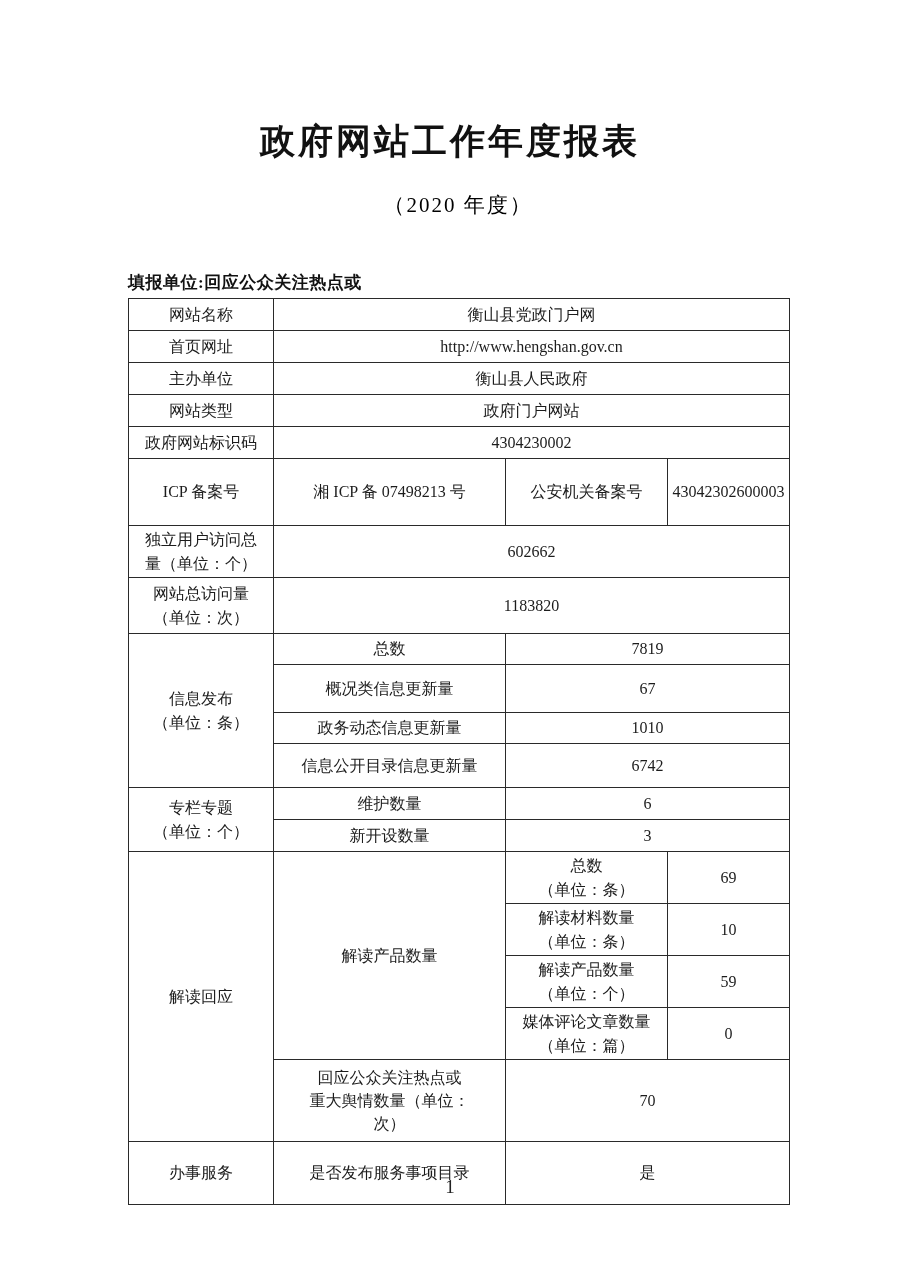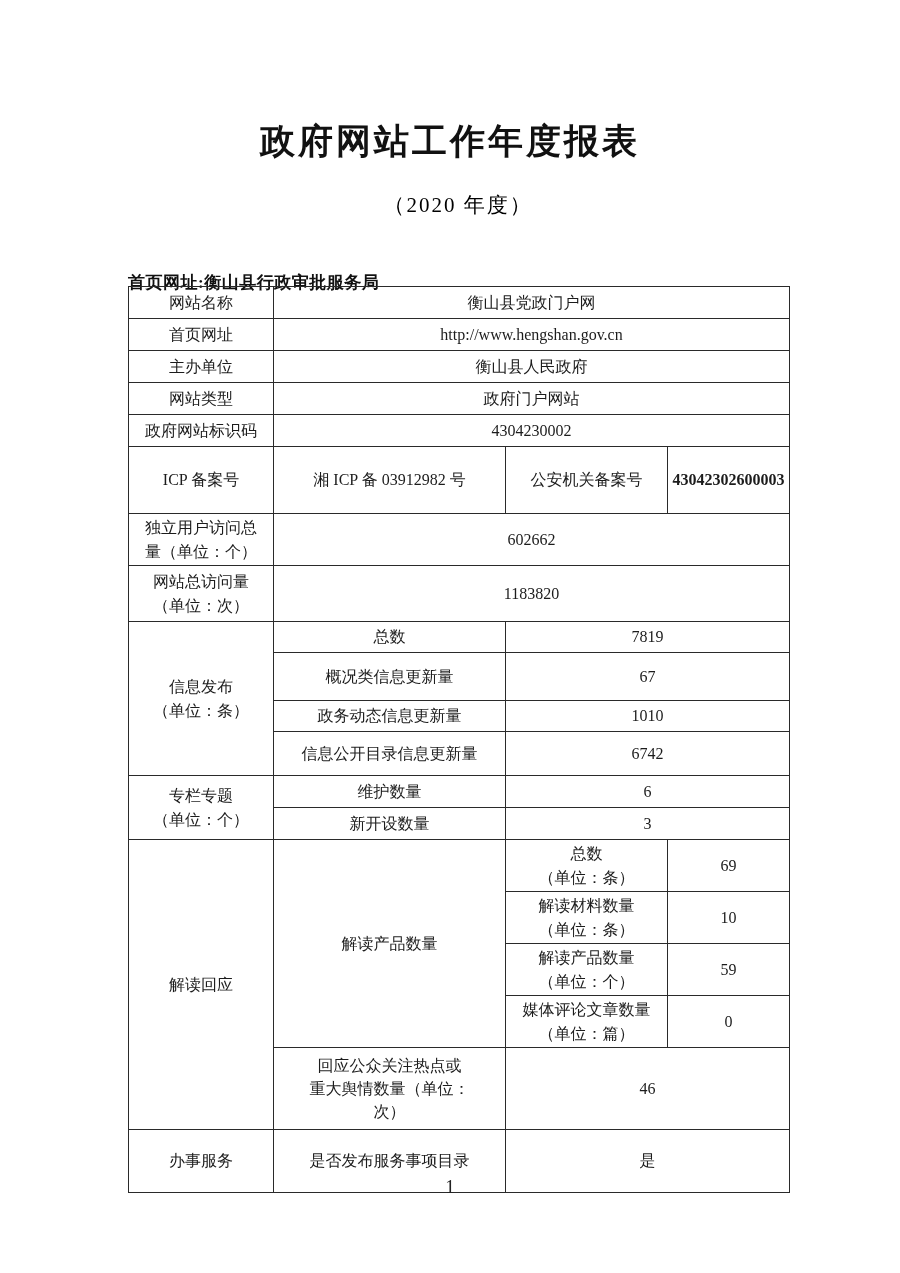--- a/index.html
+++ b/index.html
@@ -42,42 +42,41 @@
     position: absolute;
     top: 271px;
     left: 128px;
     font-size: 17px;
     font-weight: bold;
     letter-spacing: 0.5px;
     color: #111;
   }
   table.report {
     position: absolute;
-    top: 286px;
+    top: 298px;
     left: 128px;
     width: 661px;
     border-collapse: collapse;
     table-layout: fixed;
   }
   table.report td {
     border: 1px solid #2a2a2a;
     text-align: center;
     vertical-align: middle;
     font-size: 16px;
     line-height: 1.45;
     padding: 1px 4px;
     white-space: pre-line;
     color: #1c1c1c;
     overflow: hidden;
   }
   td.wrap-num {
     word-break: break-all;
     padding: 1px 13px;
     font-size: 16px;
-    font-weight: bold;
   }
   td.group-bottom {
     vertical-align: bottom;
     padding-bottom: 9px;
   }
   td.sub-top {
     vertical-align: top;
     padding-top: 7px;
   }
   .page-number {
@@ -90,21 +89,21 @@
     color: #222;
   }
 </style>
 </head>
 <body>
 
 <div class="page">
 
   <div class="doc-title">政府网站工作年度报表</div>
   <div class="doc-subtitle">（2020 年度）</div>
-  <div class="reporting-unit">首页网址:衡山县行政审批服务局</div>
+  <div class="reporting-unit">填报单位:回应公众关注热点或</div>
 
   <table class="report">
     <colgroup>
       <col style="width:145px">
       <col style="width:232px">
       <col style="width:162px">
       <col style="width:122px">
     </colgroup>
     <tbody>
 
@@ -124,21 +123,21 @@
         <td>网站类型</td>
         <td colspan="3">政府门户网站</td>
       </tr>
       <tr style="height:32px">
         <td>政府网站标识码</td>
         <td colspan="3">4304230002</td>
       </tr>
 
       <tr style="height:67px">
         <td>ICP 备案号</td>
-        <td>湘 ICP 备 03912982 号</td>
+        <td>湘 ICP 备 07498213 号</td>
         <td>公安机关备案号</td>
         <td class="wrap-num">43042302600003</td>
       </tr>
 
       <tr style="height:52px">
         <td>独立用户访问总
 量（单位：个）</td>
         <td colspan="3">602662</td>
       </tr>
       <tr style="height:56px">
@@ -196,21 +195,21 @@
       </tr>
       <tr style="height:52px">
         <td>媒体评论文章数量
 （单位：篇）</td>
         <td>0</td>
       </tr>
       <tr style="height:82px">
         <td>回应公众关注热点或
 重大舆情数量（单位：
 次）</td>
-        <td colspan="2">46</td>
+        <td colspan="2">70</td>
       </tr>
 
       <tr style="height:63px">
         <td class="group-bottom">办事服务</td>
         <td class="sub-top">是否发布服务事项目录</td>
         <td colspan="2" class="sub-top">是</td>
       </tr>
     </tbody>
   </table>
 

